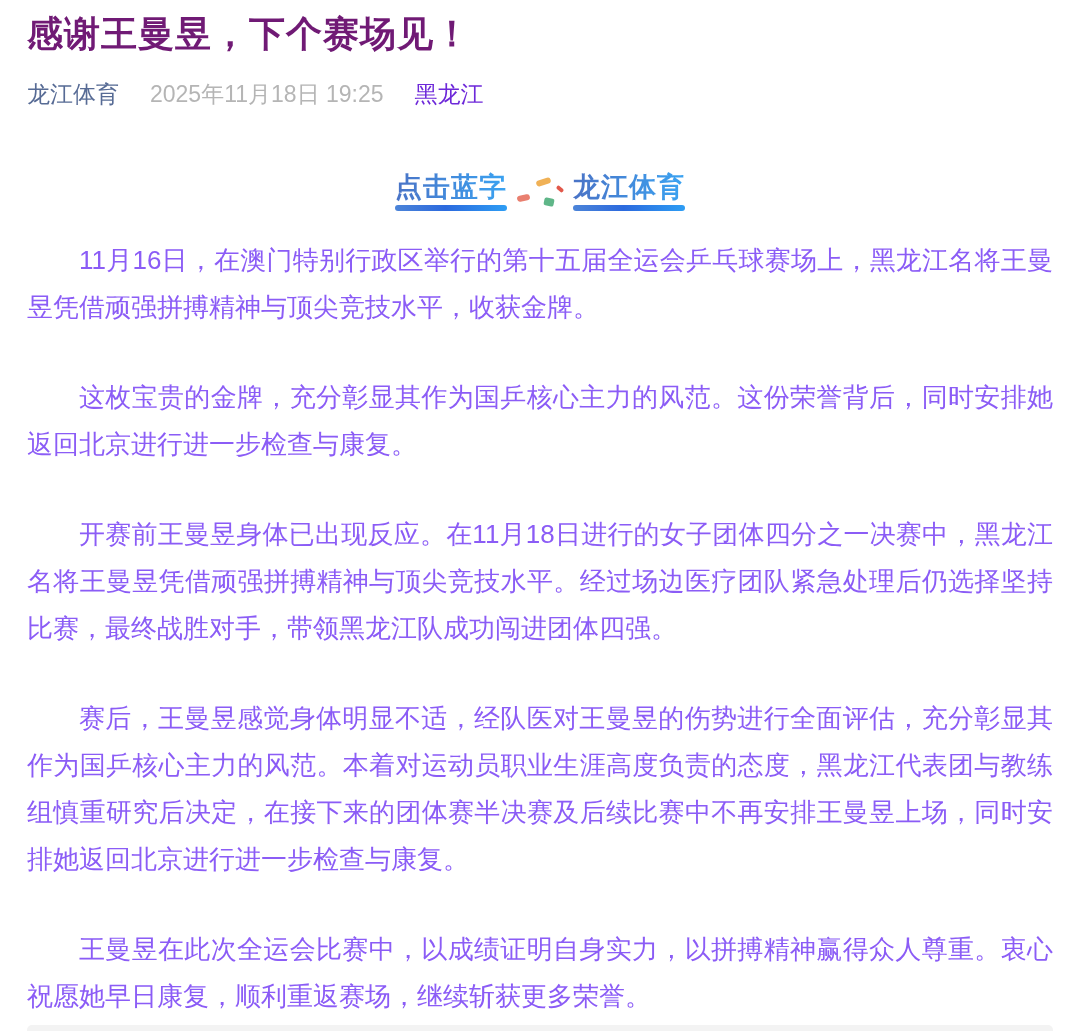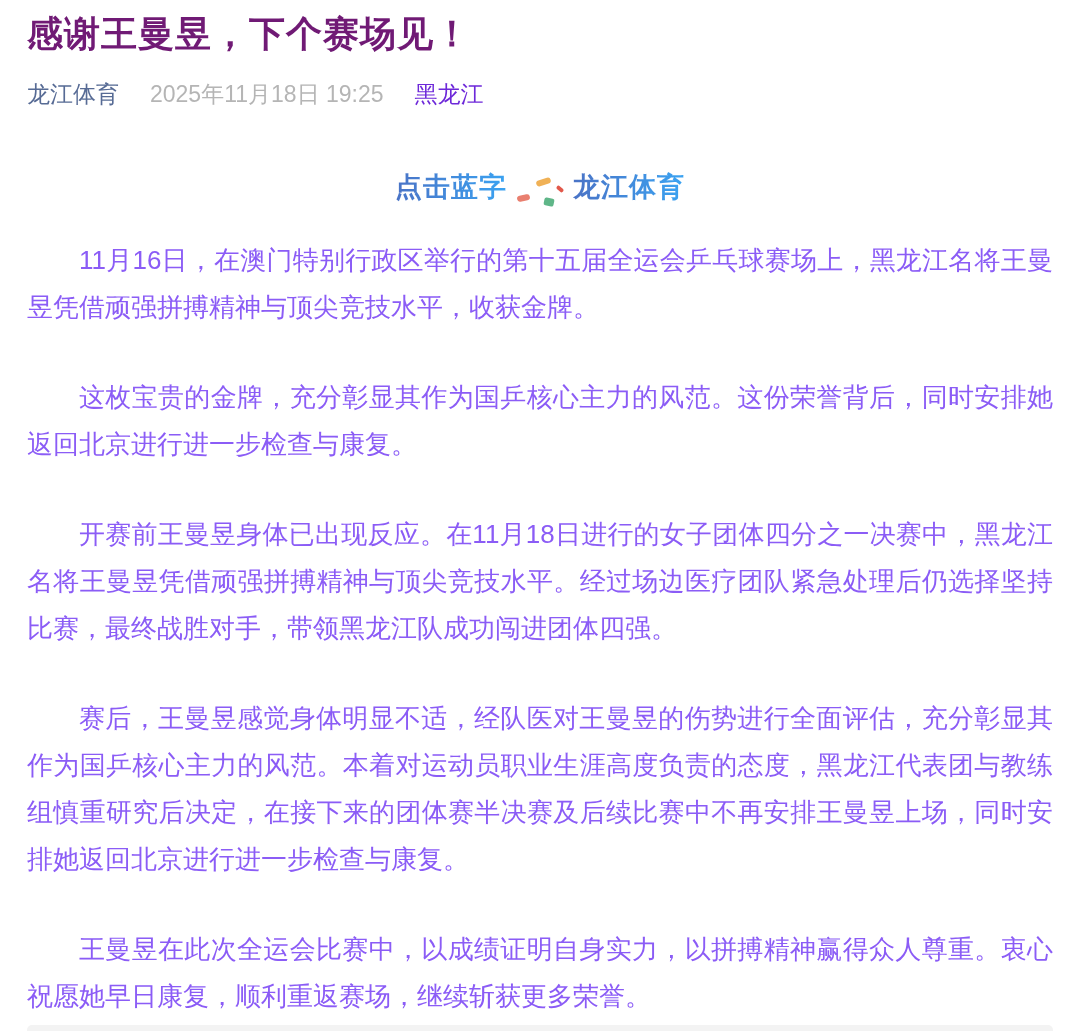--- a/index.html
+++ b/index.html
@@ -39,21 +39,21 @@
   .meta { color: #b5b5b5; font-weight: 400; }
   .meta-loc { color: #6d28d9; font-weight: 400; }
 
   .banner {
     margin-top: 63px;
     display: flex;
     justify-content: center;
     align-items: flex-start;
     cursor: pointer;
   }
-  .banner-item { display: flex; flex-direction: row; align-items: center; }
+  .banner-item { display: flex; flex-direction: column; align-items: center; }
   .banner-text {
     font-size: 27px;
     font-weight: 700;
     letter-spacing: 1px;
     line-height: 32px;
     background: linear-gradient(90deg, #4a73c6 0%, #3aa3f2 100%);
     -webkit-background-clip: text;
     background-clip: text;
     color: transparent;
   }

